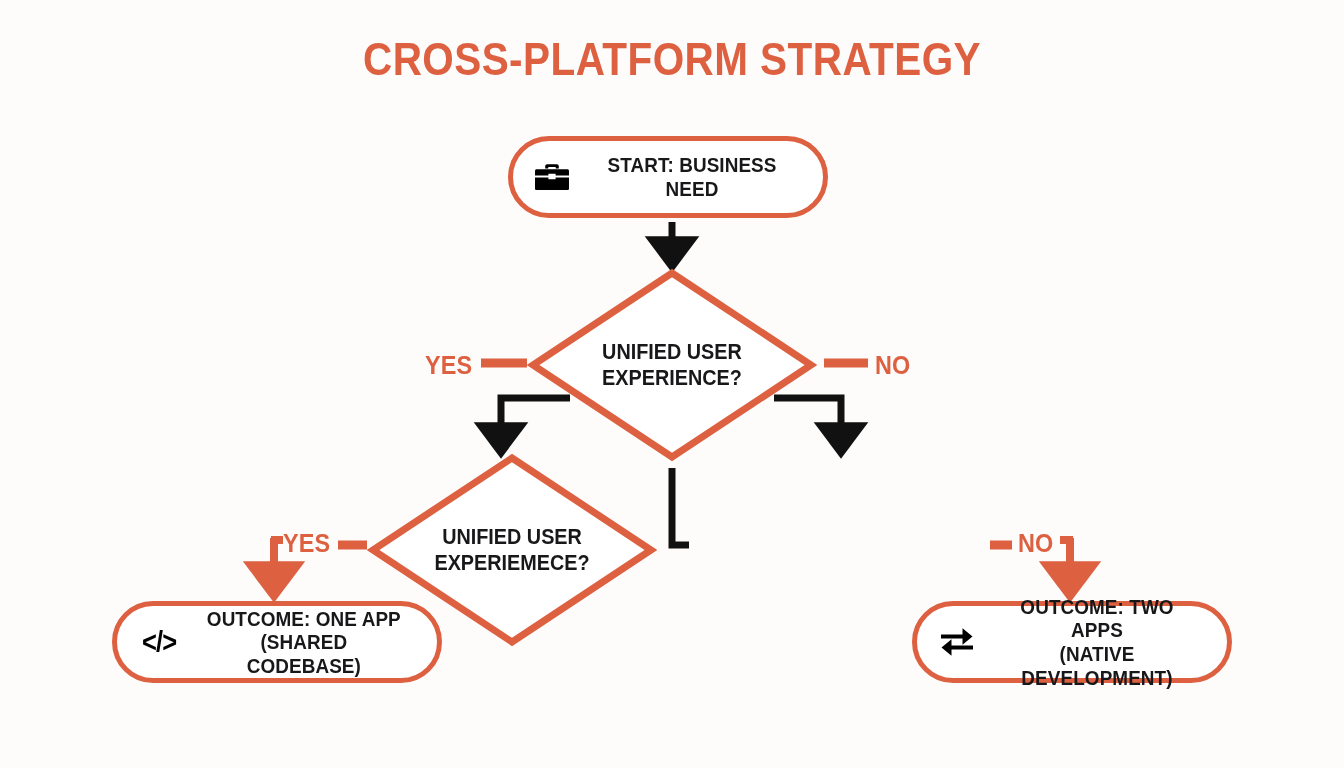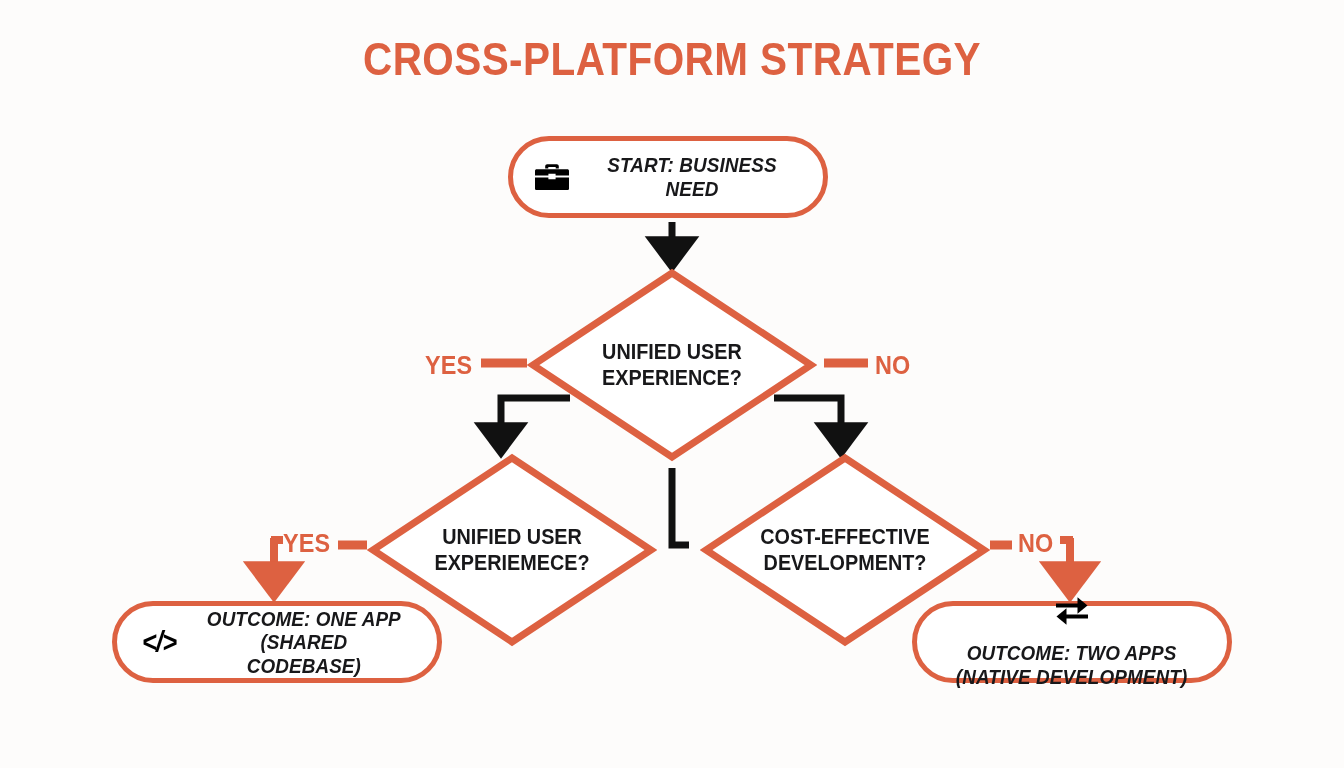--- a/index.html
+++ b/index.html
@@ -55,21 +55,20 @@
     position: absolute;
     box-sizing: border-box;
     border: 5px solid #dd6141;
     border-radius: 48px;
     background: #ffffff;
     display: flex;
     align-items: center;
     justify-content: center;
     gap: 14px;
     padding: 0 22px;
-    font-style: italic;
   }
   .pill .node-label {
     color: #18181a;
     font-family: "Liberation Sans Narrow", "Liberation Sans", sans-serif;
     font-weight: bold;
     font-size: 21px;
     line-height: 1.12;
     letter-spacing: 0.1px;
     text-align: center;
     transform: scaleX(0.9);
@@ -79,21 +78,21 @@
   .pill .node-icon {
     flex: 0 0 auto;
     display: flex;
     align-items: center;
     justify-content: center;
     color: #000000;
   }
 
   #start-node   { left: 508px; top: 136px; width: 320px;  height: 82px; }
   #outcome-one  { left: 112px; top: 601px; width: 330px;  height: 82px; }
-  #outcome-two  { left: 912px; top: 601px; width: 320px;  height: 82px; flex-direction: column; }
+  #outcome-two  { left: 912px; top: 601px; width: 320px;  height: 82px; }
 
   .code-icon {
     font-family: "Liberation Sans Narrow", "Liberation Sans", sans-serif;
     font-weight: bold;
     font-size: 30px;
     color: #000;
     letter-spacing: -1px;
     transform: scaleX(0.85);
   }
 
@@ -207,27 +206,20 @@
   </div>
 
   <div class="diamond-node" id="decision-uux2">
     <svg width="290" height="196" viewBox="0 0 290 196">
       <polygon points="145,6 284,98 145,190 6,98" fill="#ffffff" stroke="#dd6141" stroke-width="7" stroke-linejoin="miter"></polygon>
     </svg>
     <div class="diamond-label">UNIFIED USER
 EXPERIEMECE?</div>
   </div>
 
-  <div class="diamond-node" id="decision-cost">
-    <svg width="290" height="196" viewBox="0 0 290 196">
-      <polygon points="145,6 284,98 145,190 6,98" fill="#ffffff" stroke="#dd6141" stroke-width="7" stroke-linejoin="miter"></polygon>
-    </svg>
-    <div class="diamond-label">COST-EFFECTIVE
-DEVELOPMENT?</div>
-  </div>
 
   <div class="pill" id="start-node">
     <span class="node-icon">
       <svg width="34" height="30" viewBox="0 0 34 30" aria-hidden="true">
         <path d="M12.2 2.2h9.6c1.1 0 2 0.9 2 2v2.4h-3.1V5.0h-7.4v1.6H10.2V4.2c0-1.1 0.9-2 2-2z" fill="#000000"></path>
         <path d="M1.6 7.2h30.8c0.9 0 1.6 0.7 1.6 1.6v4.6H20.6v-1.7h-7.2v1.7H0V8.8c0-0.9 0.7-1.6 1.6-1.6z" fill="#000000"></path>
         <path d="M0 15.4h13.4v1.8h7.2v-1.8H34v11.1c0 0.9-0.7 1.6-1.6 1.6H1.6C0.7 28.1 0 27.4 0 26.5V15.4z" fill="#000000"></path>
       </svg>
     </span>
     <span class="node-label">START: BUSINESS NEED</span>

